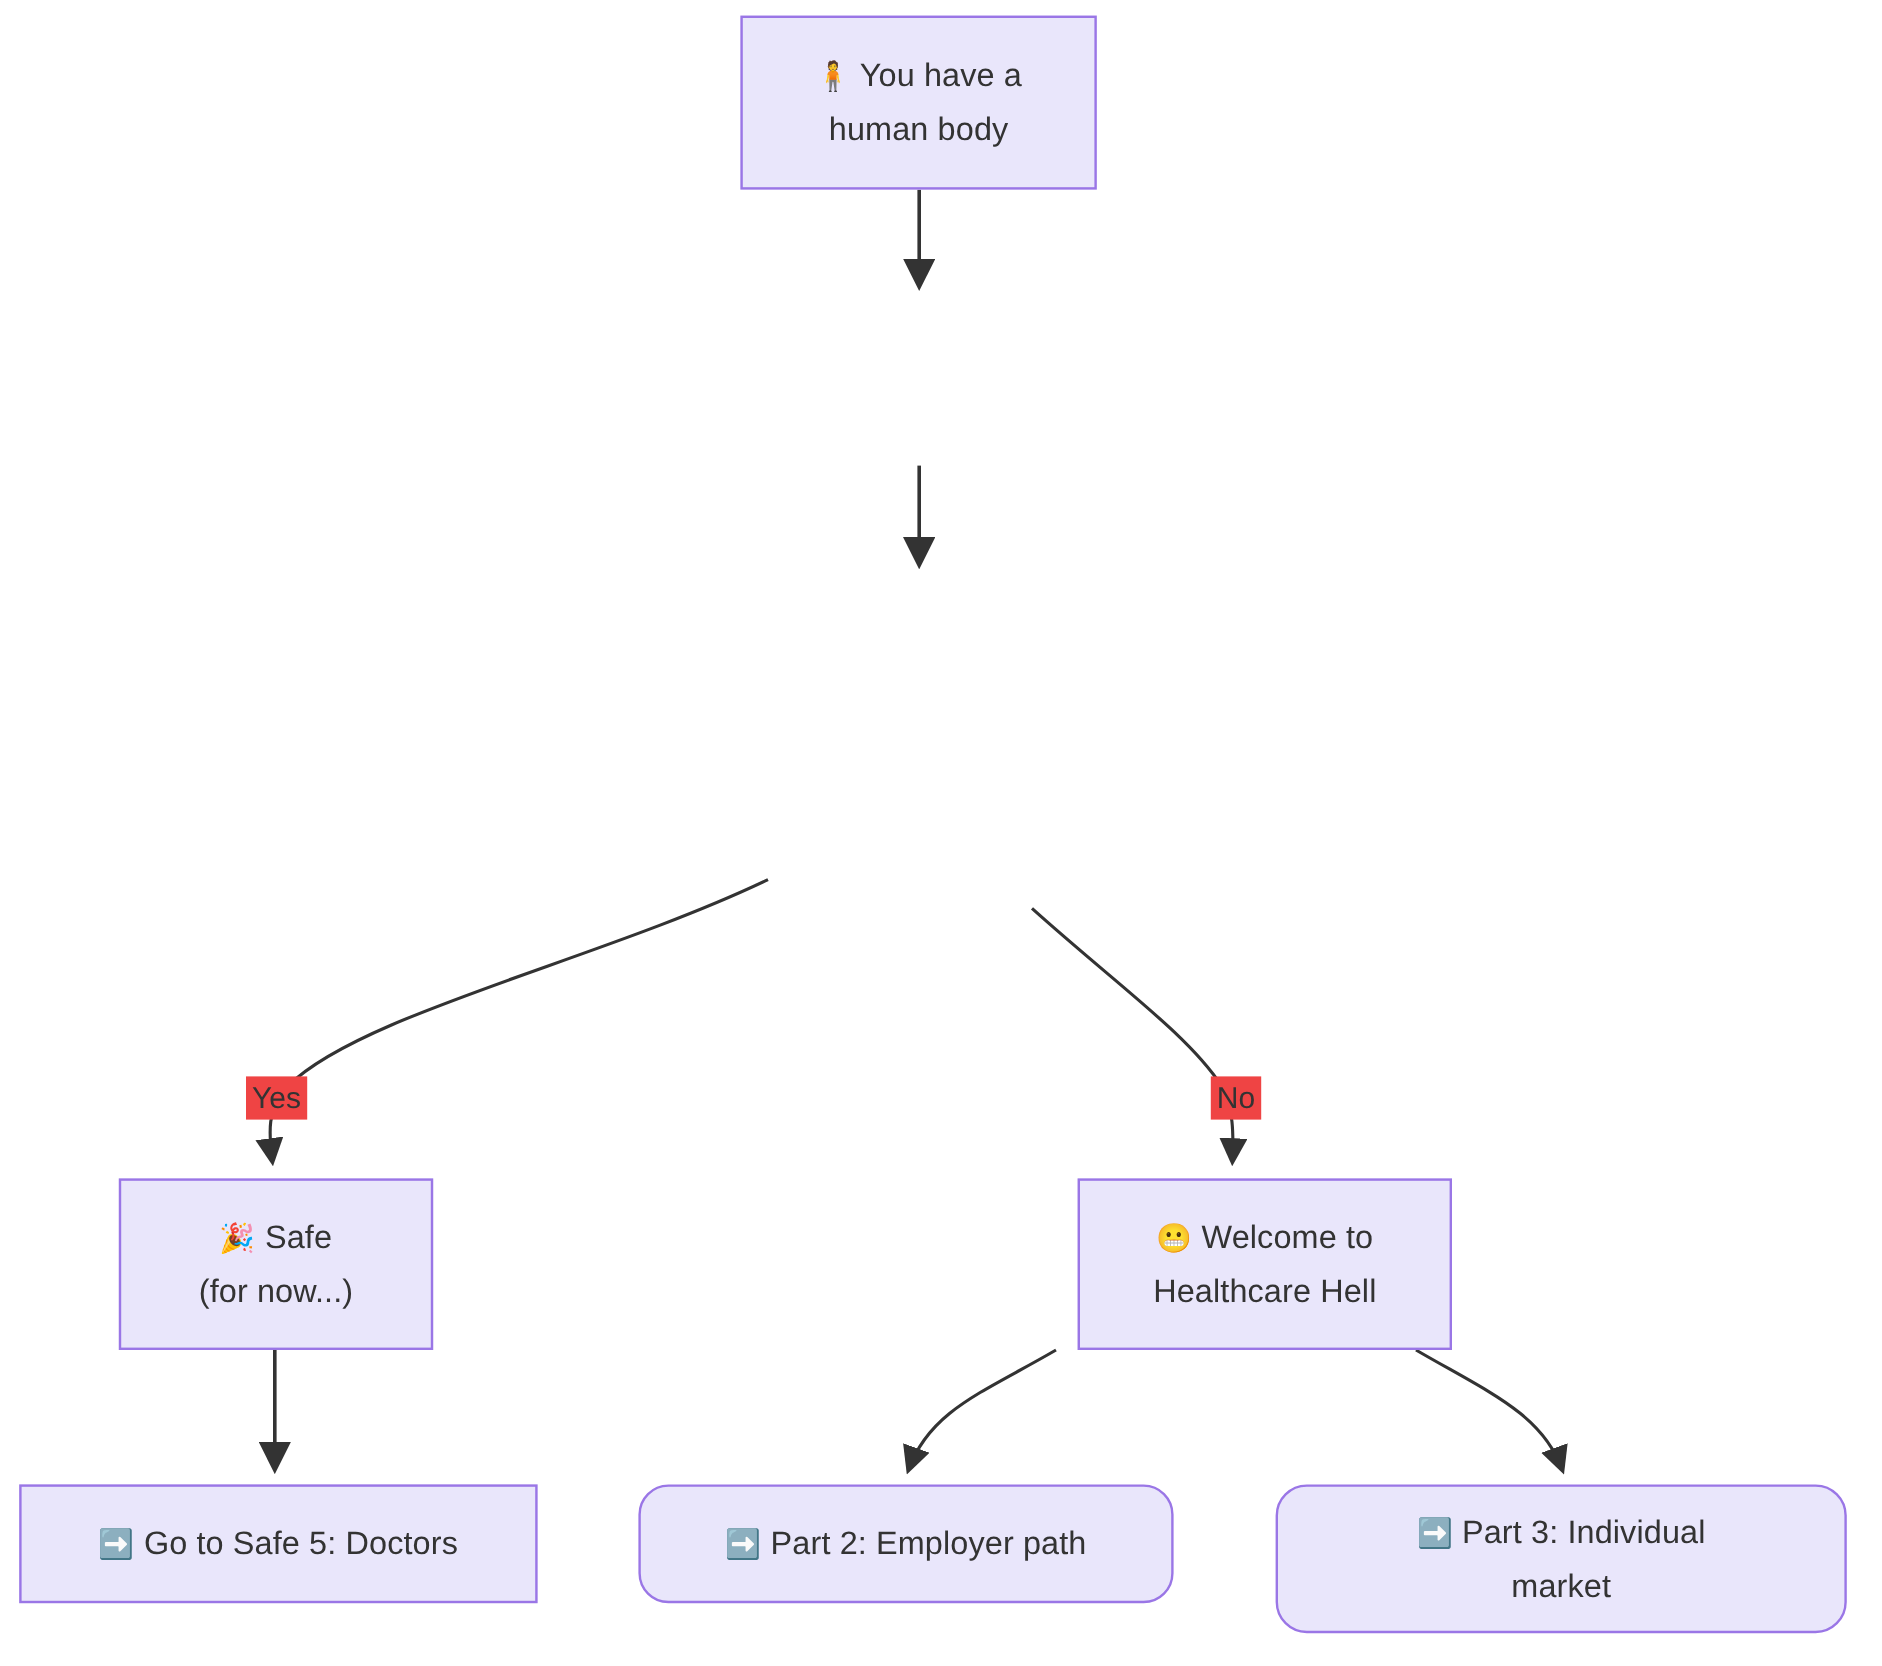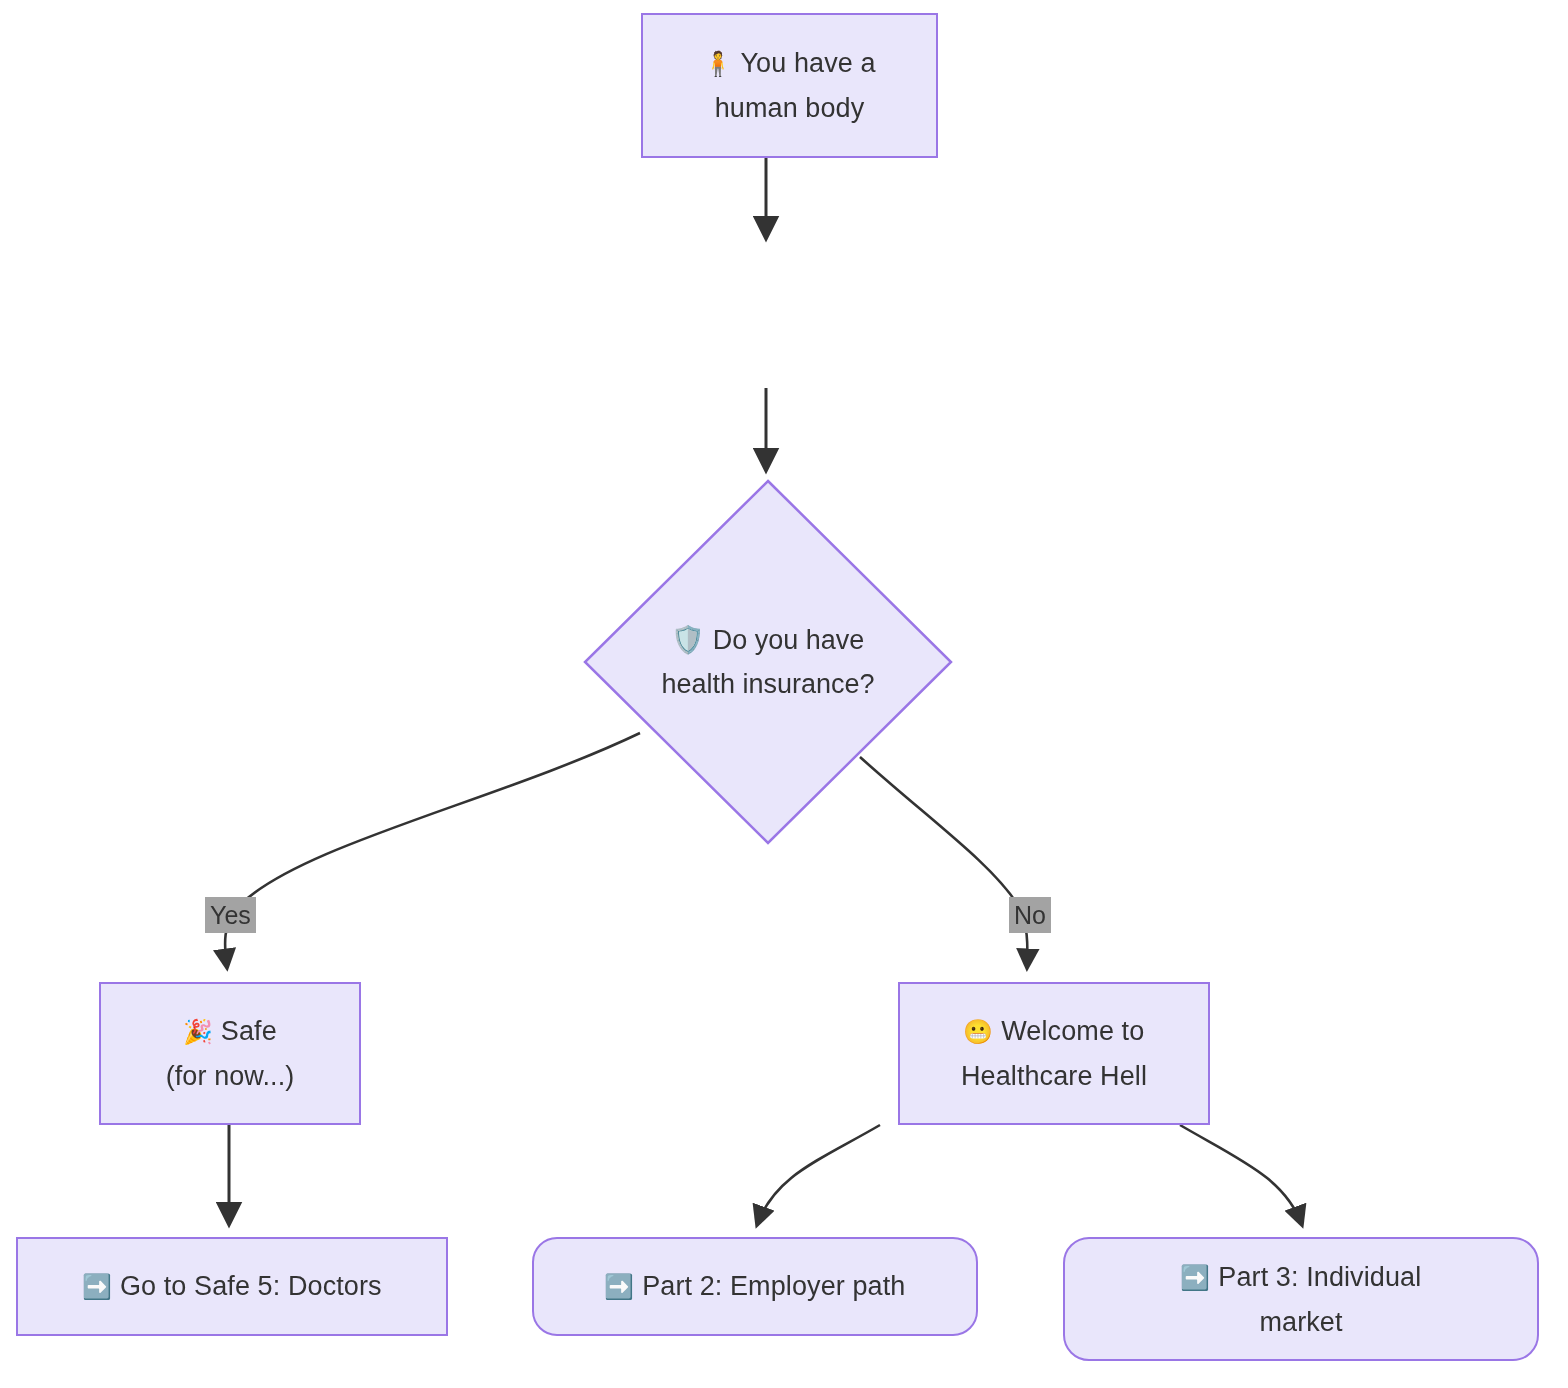--- a/index.html
+++ b/index.html
@@ -72,21 +72,21 @@
     font-size: 27px;
     line-height: 44px;
     color: #333333;
     text-align: center;
     white-space: pre-line;
   }
   
   .edge-label {
     position: absolute;
     z-index: 3;
-    background: #a3a3a3;
+    background: #ef4444;
     color: #333333;
     font-size: 25px;
     line-height: 30px;
     padding: 3px 5px;
     white-space: nowrap;
   }
 </style>
 </head>
 <body>
 
@@ -111,33 +111,26 @@
 
     <path d="M 880,1125 C 820,1160 775,1175 757,1225" fill="none" stroke="#333333" stroke-width="2.6" marker-end="url(#arrow)"></path>
 
     <path d="M 1180,1125 C 1240,1160 1285,1178 1302,1225" fill="none" stroke="#333333" stroke-width="2.6" marker-end="url(#arrow)"></path>
   </svg>
 
   <div class="edge-label" style="left:205px; top:897px;">Yes</div>
 
   <div class="edge-label" style="left:1009px; top:897px;text-align:center;">No</div>
 
-  <div class="node" style="left:617px; top:13px; width:297px; height:145px;margin-left:24px;">
+  <div class="node" style="left:617px; top:13px; width:297px; height:145px;">
     <div class="label"><span class="emoji">🧍</span>  <span>You have a
 human body</span></div>
   </div>
 
 
-  <div class="diamond-wrap" style="left:583px; top:479px; width:370px; height:366px;">
-    <svg class="diamond-shape" viewBox="0 0 370 366" preserveAspectRatio="none" xmlns="http://www.w3.org/2000/svg">
-      <polygon points="185,2 368,183 185,364 2,183" fill="#e9e6fb" stroke="#9a76e6" stroke-width="2.5"></polygon>
-    </svg>
-    <div class="diamond-label"><span class="emoji">🛡️</span>  <span>Do you have
-health insurance?</span></div>
-  </div>
 
   <div class="node" style="left:99px; top:982px; width:262px; height:143px;">
     <div class="label"><span class="emoji">🎉</span>  <span>Safe
 (for now...)</span></div>
   </div>
 
   <div class="node" style="left:873px; top:982px; width:312px; height:143px;margin-left:25px;">
     <div class="label"><span class="emoji">😬</span>  <span>Welcome to
 Healthcare Hell</span></div>
   </div>

